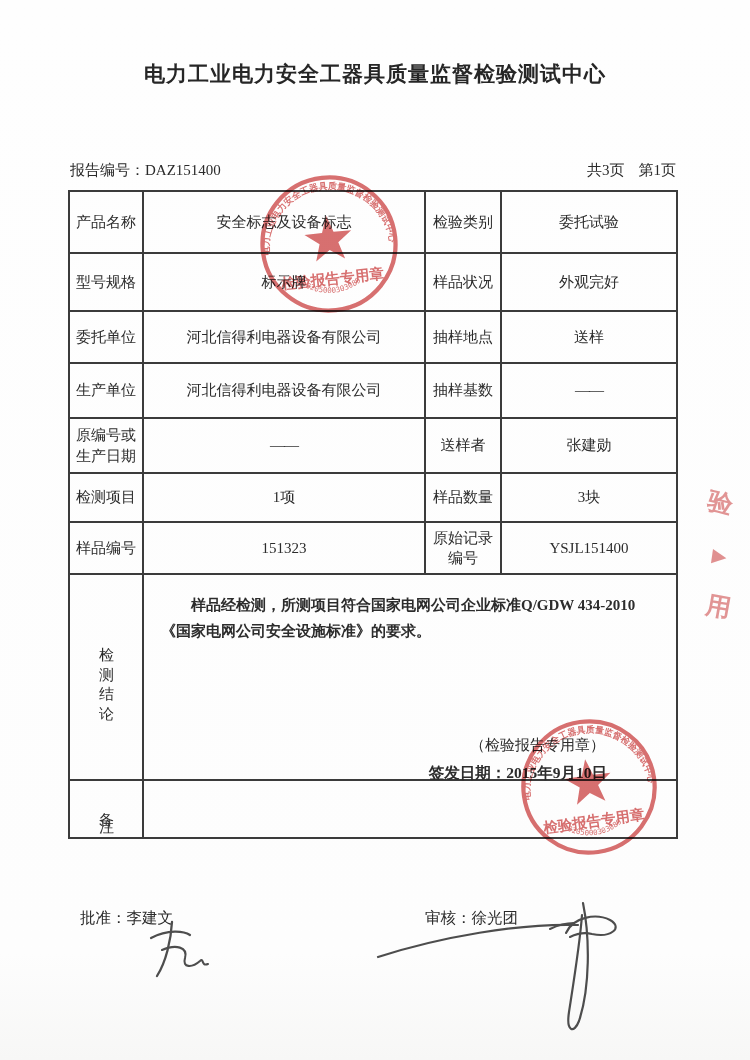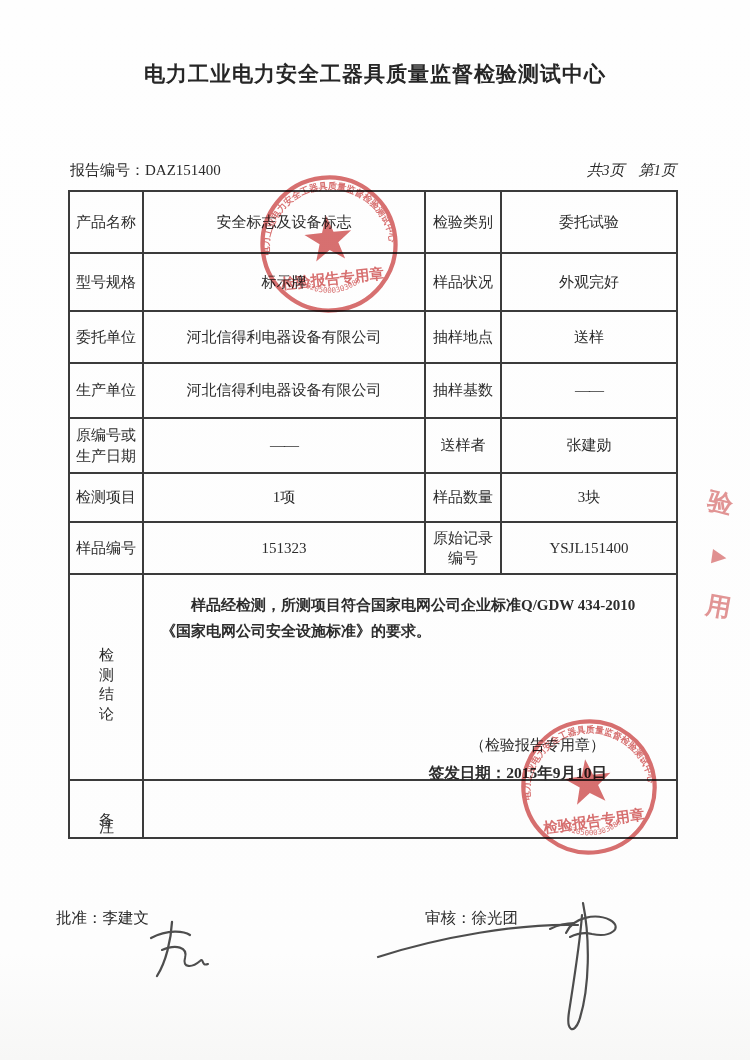--- a/index.html
+++ b/index.html
@@ -9,21 +9,21 @@
     font-family:"Liberation Serif","DejaVu Serif",serif;
     color:#2e2e2e;overflow:hidden;
   }
   
   .org-title{position:absolute;top:60px;left:0;width:100%;text-align:center;
     font-size:21px;font-weight:700;letter-spacing:1px;color:#262626;}
   .report-title{position:absolute;top:110px;left:0;width:100%;text-align:center;
     font-size:28px;font-weight:700;letter-spacing:18px;text-indent:18px;color:#222;}
   .meta-line{position:absolute;top:161px;left:70px;width:606px;
     display:flex;justify-content:space-between;font-size:15px;color:#2a2a2a;}
-  .meta-right span{margin-left:14px;font-style:italic;}
+  .meta-right span{margin-left:14px;}
   
   table.report{position:absolute;left:68px;top:190px;width:608px;
     border-collapse:collapse;table-layout:fixed;}
   table.report td{border:2px solid #3b3b3b;text-align:center;vertical-align:middle;
     font-size:15px;padding:2px 5px;line-height:1.35;color:#2c2c2c;}
   td.lbl{font-size:15px;}
   .dash{letter-spacing:-1px;}
   .vlabel{display:inline-block;writing-mode:vertical-lr;text-orientation:upright;line-height:1;}
   .vlabel.big{letter-spacing:1.3em;}
   .vlabel.small{letter-spacing:0.45em;}
@@ -36,21 +36,21 @@
   .stamp-1{left:253px;top:168px;transform:rotate(-6deg);}
   .stamp-2{left:514px;top:712px;transform:rotate(-8deg);}
   
   .edge-frag{position:absolute;left:698px;top:486px;width:52px;color:#d05555;opacity:.62;}
   .edge-frag .ch{position:absolute;font-size:25px;font-weight:700;}
   .frag-1{left:10px;top:0;transform:rotate(14deg);}
   .frag-2{left:14px;top:58px;font-size:19px !important;transform:rotate(8deg);color:#cf4e4e;}
   .frag-3{left:8px;top:104px;transform:rotate(10deg);}
   
   .sign-line{position:absolute;font-size:15.5px;color:#2a2a2a;}
-  .approve-line{left:56px;top:908px;}
+  .approve-line{left:80px;top:908px;}
   .review-line{left:425px;top:908px;}
   .sig{position:absolute;}
   .sig-approve{left:138px;top:916px;}
   .sig-review{left:370px;top:893px;}
   .sig path{fill:none;stroke:#4d4d4d;stroke-linecap:round;stroke-linejoin:round;}
 </style>
 </head>
 <body>
 
 <div class="page">

